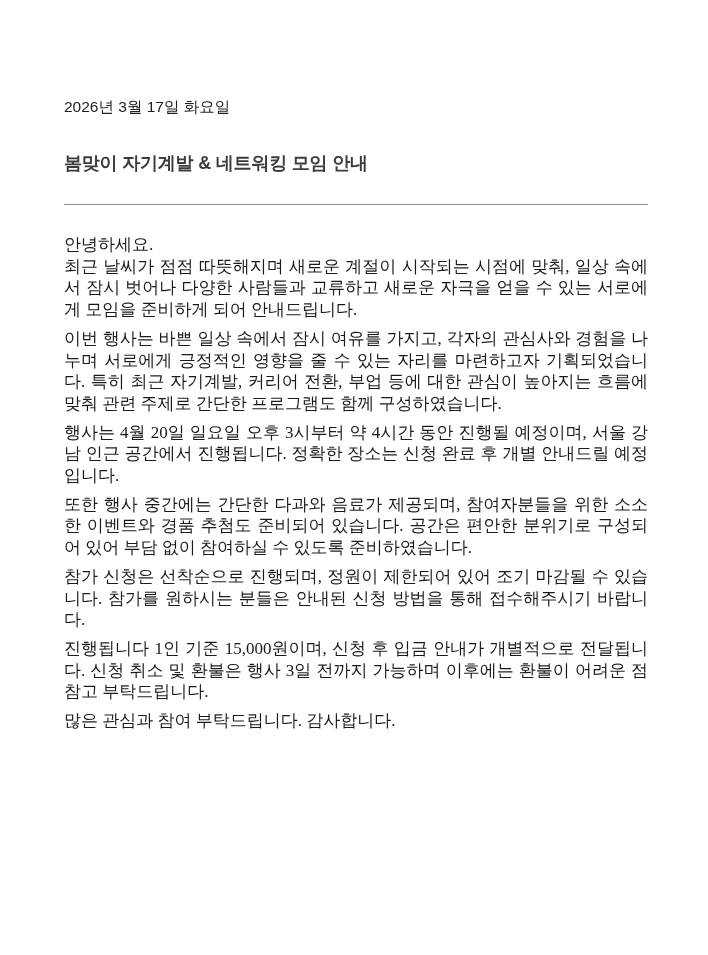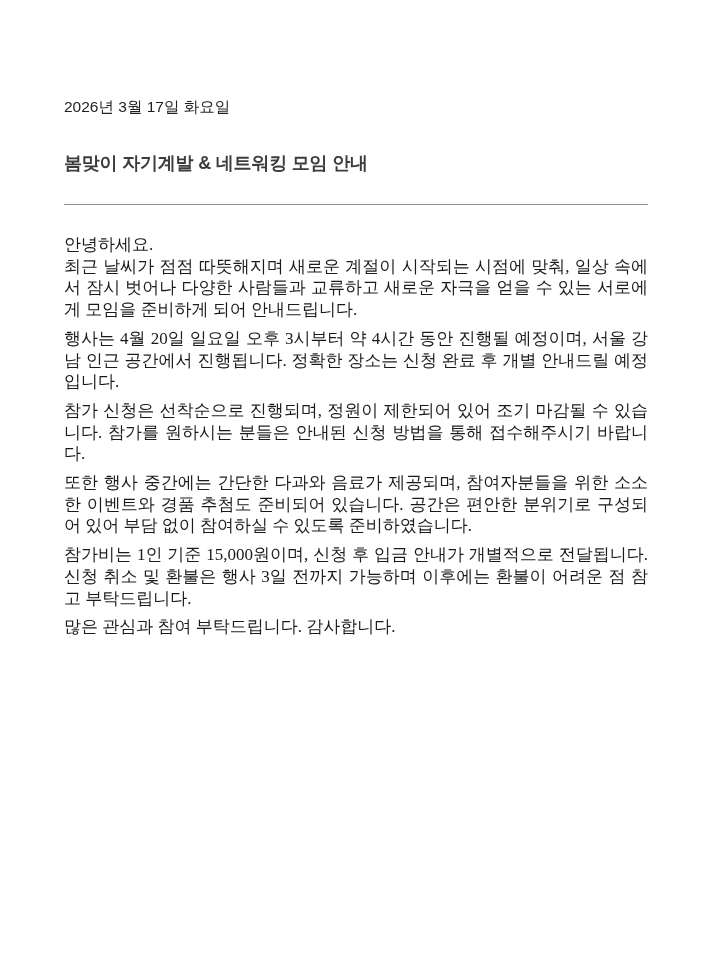--- a/index.html
+++ b/index.html
@@ -60,19 +60,20 @@
   <div class="doc-date">2026년 3월 17일 화요일</div>
 
   <h1 class="doc-title">봄맞이 자기계발 &amp; 네트워킹 모임 안내</h1>
 
   <hr class="divider">
 
   <div class="doc-body">
 
   <p class="para">안녕하세요.
 최근 날씨가 점점 따뜻해지며 새로운 계절이 시작되는 시점에 맞춰, 일상 속에서 잠시 벗어나 다양한 사람들과 교류하고 새로운 자극을 얻을 수 있는 서로에게 모임을 준비하게 되어 안내드립니다.</p>
+      <p class="para">이번 행사는 바쁜 일상 속에서 잠시 여유를 가지고, 각자의 관심사와 경험을 나누며 서로에게 긍정적인 영향을 줄 수 있는 자리를 마련하고자 기획되었습니다. 특히 최근 자기계발, 커리어 전환, 부업 등에 대한 관심이 높아지는 흐름에 맞춰 관련 주제로 간단한 프로그램도 함께 구성하였습니다.</p>
       <p class="para">행사는 4월 20일 일요일 오후 3시부터 약 4시간 동안 진행될 예정이며, 서울 강남 인근 공간에서 진행됩니다. 정확한 장소는 신청 완료 후 개별 안내드릴 예정입니다.</p>
+      <p class="para">또한 행사 중간에는 간단한 다과와 음료가 제공되며, 참여자분들을 위한 소소한 이벤트와 경품 추첨도 준비되어 있습니다. 공간은 편안한 분위기로 구성되어 있어 부담 없이 참여하실 수 있도록 준비하였습니다.</p>
       <p class="para">참가 신청은 선착순으로 진행되며, 정원이 제한되어 있어 조기 마감될 수 있습니다. 참가를 원하시는 분들은 안내된 신청 방법을 통해 접수해주시기 바랍니다.</p>
-      <p class="para">또한 행사 중간에는 간단한 다과와 음료가 제공되며, 참여자분들을 위한 소소한 이벤트와 경품 추첨도 준비되어 있습니다. 공간은 편안한 분위기로 구성되어 있어 부담 없이 참여하실 수 있도록 준비하였습니다.</p>
-      <p class="para">참가비는 1인 기준 15,000원이며, 신청 후 입금 안내가 개별적으로 전달됩니다. 신청 취소 및 환불은 행사 3일 전까지 가능하며 이후에는 환불이 어려운 점 참고 부탁드립니다.</p>
+      <p class="para">진행됩니다 1인 기준 15,000원이며, 신청 후 입금 안내가 개별적으로 전달됩니다. 신청 취소 및 환불은 행사 3일 전까지 가능하며 이후에는 환불이 어려운 점 참고 부탁드립니다.</p>
       <p class="para">많은 관심과 참여 부탁드립니다. 감사합니다.</p>
     </div>
 </div>
 
 </body></html>

